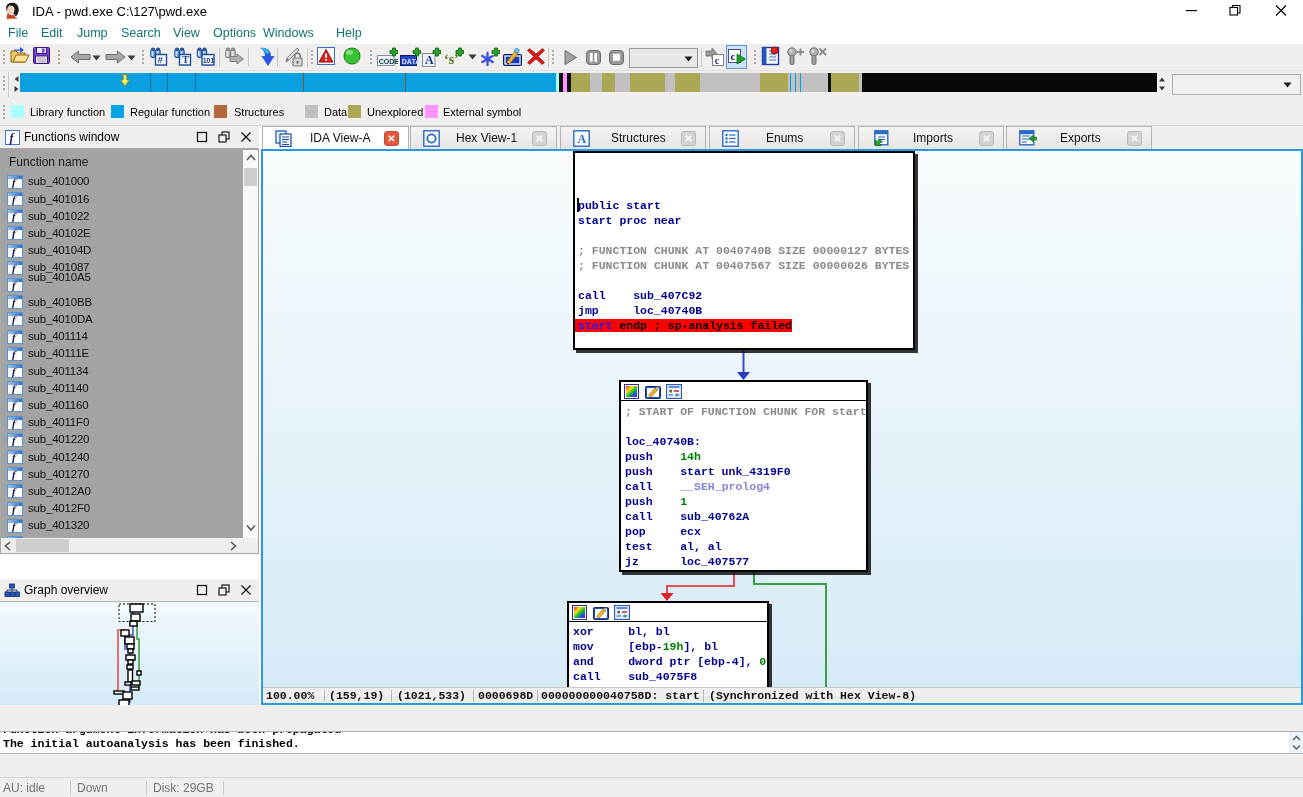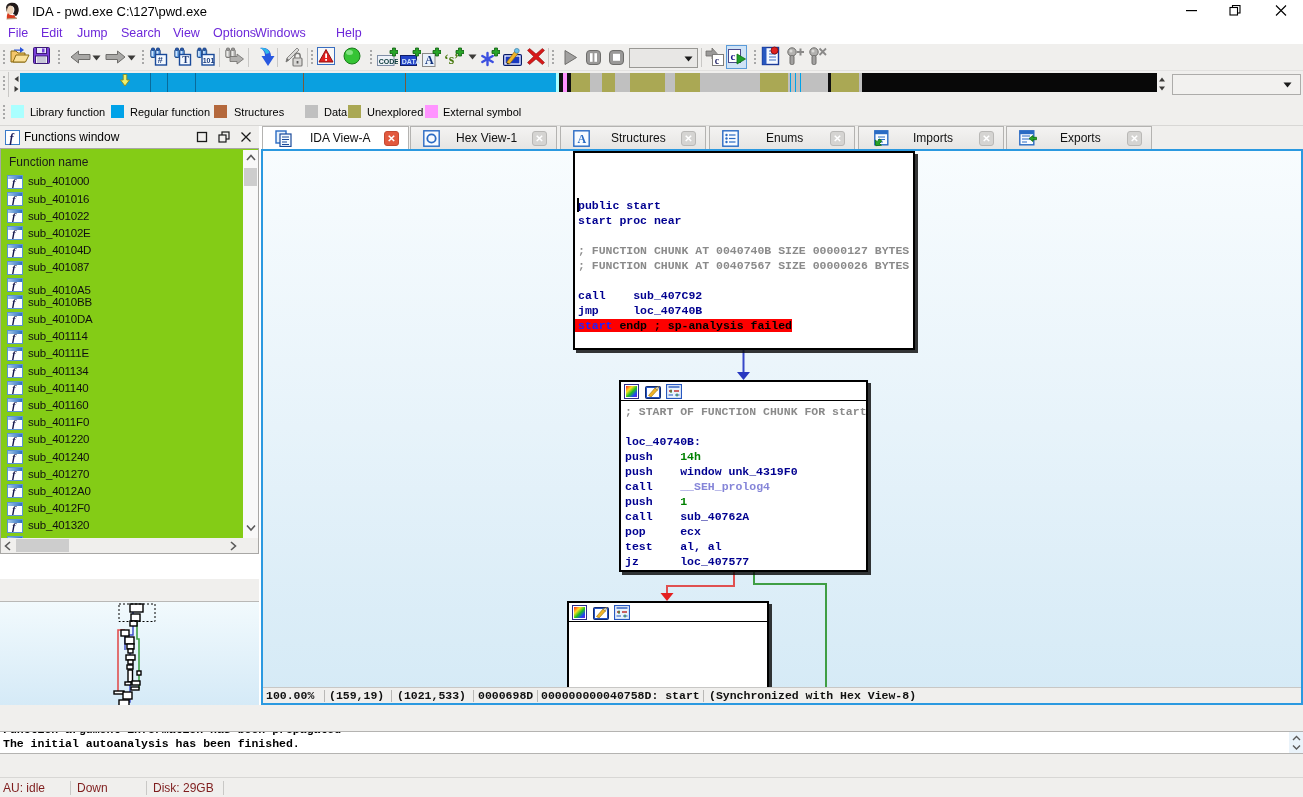--- a/index.html
+++ b/index.html
@@ -5,40 +5,40 @@
 * { margin:0; padding:0; box-sizing:border-box; }
 html,body { width:1303px; height:797px; overflow:hidden; background:#fff; }
 body { font-family:"Liberation Sans", sans-serif; position:relative; }
 .abs { position:absolute; }
 .mono { font-family:"Liberation Mono", monospace; font-weight:bold; }
 
 #titlebar { left:0; top:0; width:1303px; height:24px; background:#ffffff; }
 #titletext { left:32px; top:4px; font-size:13px; color:#000; }
 
 #menubar { left:0; top:24px; width:1303px; height:20px; background:#ffffff; }
-.menuitem { position:absolute; top:2px; font-size:12.5px; color:#6d28d9; }
+.menuitem { position:absolute; top:2px; font-size:12.5px; color:#0f766e; }
 
 #toolbar { left:0; top:44px; width:1303px; height:27px; background:#f0efed; border-bottom:1px solid #e2e1df; }
 .grip { position:absolute; top:5px; width:4px; height:17px;
   background-image:radial-gradient(circle, #a8a8a8 1px, transparent 1.2px);
   background-size:4px 4px; }
 .tsep { position:absolute; top:4px; width:1px; height:19px; background:#c9c8c6; }
 
 #navrow { left:0; top:71px; width:1303px; height:28px; background:#f0efed; }
 #navband { position:absolute; left:20px; top:2px; width:1137px; height:19px; background:#0aa0e0; }
 .nseg { position:absolute; top:0; height:19px; }
 
 #legend { left:0; top:99px; width:1303px; height:27px; background:#f0efed; border-bottom:1px solid #d8d7d5; }
 .sw { position:absolute; top:6px; width:13px; height:13px; }
 .lt { position:absolute; top:7px; font-size:11px; color:#000; }
 
 #funcpanel { left:0; top:126px; width:259px; height:428px; background:#f0efed; }
 .paneltitle { position:absolute; left:0; top:0; width:100%; height:22px; background:#f0efed; font-size:12px; color:#000; }
 .pbtn { position:absolute; top:5px; width:12px; height:12px; }
-#funclist { position:absolute; left:0; top:22px; width:259px; height:406px; background:#84cc16; border:1px solid #a8a7a5; }
+#funclist { position:absolute; left:0; top:22px; width:259px; height:406px; background:#a3a3a3; border:1px solid #a8a7a5; }
 .frow { position:absolute; left:27px; font-size:11.5px; letter-spacing:-0.2px; color:#101010; }
 .ficon { position:absolute; left:6px; width:16px; height:14px; border:1px solid #5a95d2; background:#fdfeff; }
 .ficon:before { content:""; position:absolute; left:0; top:0; width:100%; height:3px; background:linear-gradient(90deg,#9fc4e8,#2f6fc0); }
 .ficon:after { content:"f"; position:absolute; left:4px; top:0px; font-family:"Liberation Serif",serif; font-style:italic; font-weight:bold; font-size:11px; color:#14144a; }
 #overviewpanel { left:0; top:579px; width:259px; height:126px; background:#f0efed; }
 #ovcontent { position:absolute; left:0; top:22px; width:259px; height:104px; background:linear-gradient(#f2fafd,#d5eaf7); border-top:1px solid #b9b8b6; }
 
 #tabbar { left:262px; top:126px; width:1041px; height:23px; background:#f0efed; }
 .tab { position:absolute; top:0; height:23px; background:linear-gradient(#f4f3f2,#e6e5e3); border:1px solid #b4b3b1; border-bottom:none; }
 .tab.active { background:#ffffff; }
@@ -52,21 +52,21 @@
 .cg { color:#8a8a8a; } .cn { color:#008000; } .cl { color:#8585d8; } .ck { color:#000090; } .cb { color:#2020ff; } .cblk { color:#000; }
 .iconbar { position:absolute; left:0; top:0; width:100%; height:19px; border-bottom:1px solid #000; background:#fff; }
 
 #viewstatus { left:263px; top:687px; width:1038px; height:16px; background:#f0efed; border-top:1px solid #c8c7c5; font-family:"Liberation Mono",monospace; font-weight:bold; font-size:11.5px; color:#101010; }
 .vsep { position:absolute; top:2px; width:1px; height:12px; background:#b9b8b6; }
 
 #outputwin { left:0; top:705px; width:1303px; height:72px; background:#f0efed; }
 #outtext { position:absolute; left:0; top:26px; width:1303px; height:23px; background:#fff; border-top:1px solid #b4b3b1; border-bottom:1px solid #b4b3b1; overflow:hidden; }
 #idcrow { position:absolute; left:0; top:49px; width:1303px; height:23px; background:#fff; }
 
-#statusbar { left:0; top:777px; width:1303px; height:20px; background:#f0efed; border-top:1px solid #d8d7d5; font-size:12px; color:#7f1d1d; }
+#statusbar { left:0; top:777px; width:1303px; height:20px; background:#f0efed; border-top:1px solid #d8d7d5; font-size:12px; color:#737373; }
 .ssep { position:absolute; top:3px; width:1px; height:14px; background:#c9c8c6; }
 </style>
 </head>
 <body>
 
 <div class="abs" id="titlebar">
   <svg class="abs" style="left:4px;top:2px" width="17" height="18" viewBox="0 0 17 18">
     <path d="M3 10 C1 6 2 2 6 1 C11 0 14 2 14.5 6 C15 9 14 12 12 13 L9 12 C11 9 11 5 8 4 C5 3.5 3.5 6 4.5 9 Z" fill="#221a1a"></path>
     <path d="M8 2 C12 2 13.5 5 13 9 C12.5 12 11 13 9.5 13 L12 14 C14 13 15 9 14 5.5 C13.2 2.8 11 1.5 8 2 Z" fill="#221a1a"></path>
     <ellipse cx="6" cy="8" rx="3.6" ry="4.6" fill="#ecd3b8"></ellipse>
@@ -83,21 +83,21 @@
   </svg>
 </div>
 
 <div class="abs" id="menubar">
   <span class="menuitem" style="left:8px">File</span>
   <span class="menuitem" style="left:41px">Edit</span>
   <span class="menuitem" style="left:77px">Jump</span>
   <span class="menuitem" style="left:121px">Search</span>
   <span class="menuitem" style="left:173px">View</span>
   <span class="menuitem" style="left:213px">Options</span>
-  <span class="menuitem" style="left:255px">Windows</span>
+  <span class="menuitem" style="left:263px">Windows</span>
   <span class="menuitem" style="left:336px">Help</span>
 </div>
 
 <div class="abs" id="toolbar">
   <div class="grip" style="left:2px"></div>
 
   <svg class="abs" style="left:10px;top:2px" width="20" height="19" viewBox="0 0 20 19">
     <path d="M10 1 L14 4 L10 7 Z M4 3.4 L10.5 3.4 L10.5 4.8 L4 4.8 Z" fill="#2a52d8"></path>
     <path d="M1 16 L1 5 L6 5 L8 7 L15 7 L15 16 Z" fill="#f5c66a" stroke="#8a6a10" stroke-width="1"></path>
     <path d="M3 16 L6 9 L19 9 L15.5 16 Z" fill="#fbe19a" stroke="#8a6a10" stroke-width="1"></path>
@@ -405,21 +405,21 @@
         <span class="frow" style="top:43.5px">sub_401016</span>
 <div class="ficon" style="top:60.2px"></div>
         <span class="frow" style="top:60.7px">sub_401022</span>
 <div class="ficon" style="top:77.4px"></div>
         <span class="frow" style="top:77.9px">sub_40102E</span>
 <div class="ficon" style="top:94.6px"></div>
         <span class="frow" style="top:95.1px">sub_40104D</span>
 <div class="ficon" style="top:111.8px"></div>
         <span class="frow" style="top:112.3px">sub_401087</span>
 <div class="ficon" style="top:129.0px"></div>
-        <span class="frow" style="top:135px">sub_4010A5</span>
+        <span class="frow" style="top:122px">sub_4010A5</span>
 <div class="ficon" style="top:146.2px"></div>
         <span class="frow" style="top:146.7px">sub_4010BB</span>
 <div class="ficon" style="top:163.4px"></div>
         <span class="frow" style="top:163.9px">sub_4010DA</span>
 <div class="ficon" style="top:180.6px"></div>
         <span class="frow" style="top:181.1px">sub_401114</span>
 <div class="ficon" style="top:197.8px"></div>
         <span class="frow" style="top:198.3px">sub_40111E</span>
 <div class="ficon" style="top:215.0px"></div>
         <span class="frow" style="top:215.5px">sub_401134</span>
@@ -450,20 +450,40 @@
         <path d="M6 1 L1.5 5 L6 9" fill="none" stroke="#5a5a5a" stroke-width="1.6"></path>
       </svg>
     <div class="abs" style="left:15px;top:390px;width:53px;height:13px;background:#cdcdcd"></div>
     <svg class="abs" style="left:228px;top:392px" width="8" height="10" viewBox="0 0 8 10">
         <path d="M2 1 L6.5 5 L2 9" fill="none" stroke="#5a5a5a" stroke-width="1.6"></path>
       </svg>
   </div>
 </div>
 
 <div class="abs" id="overviewpanel">
+  <div class="paneltitle">
+    <svg class="abs" style="left:4px;top:4px" width="16" height="15" viewBox="0 0 16 15">
+      <rect x="5.5" y="1" width="5" height="4" fill="#2858c0" stroke="#10306e" stroke-width="0.8"></rect>
+      <rect x="1" y="9" width="4.5" height="4.5" fill="#2858c0" stroke="#10306e" stroke-width="0.8"></rect>
+      <rect x="6" y="9" width="4.5" height="4.5" fill="#2858c0" stroke="#10306e" stroke-width="0.8"></rect>
+      <rect x="11" y="9" width="4.5" height="4.5" fill="#2858c0" stroke="#10306e" stroke-width="0.8"></rect>
+      <path d="M8 5 L8 7 M3 9 L3 7 L13 7 L13 9 M8 7 L8 9" stroke="#10306e" stroke-width="0.9" fill="none"></path>
+    </svg>
+    <span class="abs" style="left:24px;top:4px">Graph overview</span>
+    <svg class="pbtn" style="left:196px" viewBox="0 0 12 12">
+        <rect x="1.5" y="1.5" width="9" height="9" fill="none" stroke="#1a1a1a" stroke-width="1.3"></rect>
+      </svg>
+    <svg class="pbtn" style="left:218px" viewBox="0 0 12 12">
+        <rect x="4" y="1" width="7" height="7" fill="none" stroke="#1a1a1a" stroke-width="1.2"></rect>
+        <rect x="1" y="4" width="7" height="7" fill="#f0efed" stroke="#1a1a1a" stroke-width="1.2"></rect>
+      </svg>
+    <svg class="pbtn" style="left:240px" viewBox="0 0 12 12">
+        <path d="M1.5 1.5 L10.5 10.5 M10.5 1.5 L1.5 10.5" stroke="#1a1a1a" stroke-width="1.3"></path>
+      </svg>
+  </div>
   <div id="ovcontent">
     <svg width="259" height="104" viewBox="0 0 259 104">
 
       <polyline points="125,28 118,28 118,90 123,90" fill="none" stroke="#e05050" stroke-width="1.6"></polyline>
       <polyline points="137,20 137,37 139,37 139,86 133,86" fill="none" stroke="#3f9e44" stroke-width="1.6"></polyline>
       <polyline points="133,9 133,33 125,33 125,48" fill="none" stroke="#3848c8" stroke-width="1.4"></polyline>
       <polyline points="130,42 130,100 124,100 124,118" fill="none" stroke="#3848c8" stroke-width="1.4"></polyline>
 
       <g fill="#ffffff" stroke="#000000" stroke-width="1.4">
         <rect x="130" y="2" width="13" height="8"></rect>
@@ -604,21 +624,21 @@
         <path d="M2.5 3 L13.5 3" stroke="#2858c0" stroke-width="1.4"></path>
         <path d="M3 7 L6 7 M8 7 L13 7" stroke="#c03030" stroke-width="1.6"></path>
         <path d="M2.5 11 L7 11 M9 11 L13.5 11" stroke="#2858c0" stroke-width="1.2"></path>
         <path d="M5 5.5 L5 9 M11 9.5 L11 12.5" stroke="#208020" stroke-width="1"></path>
       </svg>
     </div>
     <div class="code" style="left:4px;top:22px"><span class="cg">; START OF FUNCTION CHUNK FOR start</span>
 <span class="ck"> </span>
 <span class="ck">loc_40740B:</span>
 <span class="ck">push    </span><span class="cn">14h</span>
-<span class="ck">push    window unk_4319F0</span>
+<span class="ck">push    start unk_4319F0</span>
 <span class="ck">call    </span><span class="cl">__SEH_prolog4</span>
 <span class="ck">push    </span><span class="cn">1</span>
 <span class="ck">call    sub_40762A</span>
 <span class="ck">pop     ecx</span>
 <span class="ck">test    al, al</span>
 <span class="ck">jz      loc_407577</span></div>
   </div>
 
   <div class="block" style="left:304px;top:450px;width:202px;height:90px">
     <div class="iconbar">
@@ -633,20 +653,24 @@
         <path d="M10 4 L12.5 6 L13.8 2.5 Z" fill="#e8e8e8" stroke="#8a6a10" stroke-width="0.6"></path>
       </svg>
       <svg class="abs" style="left:45px;top:2px" width="16" height="15" viewBox="0 0 16 15">
         <rect x="0.5" y="0.5" width="15" height="14" fill="#e8f2fc" stroke="#2858c0" stroke-width="1.2"></rect>
         <path d="M2.5 3 L13.5 3" stroke="#2858c0" stroke-width="1.4"></path>
         <path d="M3 7 L6 7 M8 7 L13 7" stroke="#c03030" stroke-width="1.6"></path>
         <path d="M2.5 11 L7 11 M9 11 L13.5 11" stroke="#2858c0" stroke-width="1.2"></path>
         <path d="M5 5.5 L5 9 M11 9.5 L11 12.5" stroke="#208020" stroke-width="1"></path>
       </svg>
     </div>
+    <div class="code" style="left:4px;top:21px"><span class="ck">xor     bl, bl</span>
+<span class="ck">mov     [ebp-</span><span class="cn">19h</span><span class="ck">], bl</span>
+<span class="ck">and     dword ptr [ebp-4], </span><span class="cn">0</span>
+<span class="ck">call    sub_4075F8</span></div>
   </div>
 </div>
 
 <div class="abs" id="viewstatus">
   <span class="abs" style="left:3px;top:1px">100.00%</span>
     <span class="abs" style="left:66px;top:1px">(159,19)</span>
     <span class="abs" style="left:134px;top:1px">(1021,533)</span>
     <span class="abs" style="left:215px;top:1px">0000698D</span>
     <span class="abs" style="left:278px;top:1px">000000000040758D: start</span>
     <span class="abs" style="left:446px;top:1px">(Synchronized with Hex View-8)</span>

